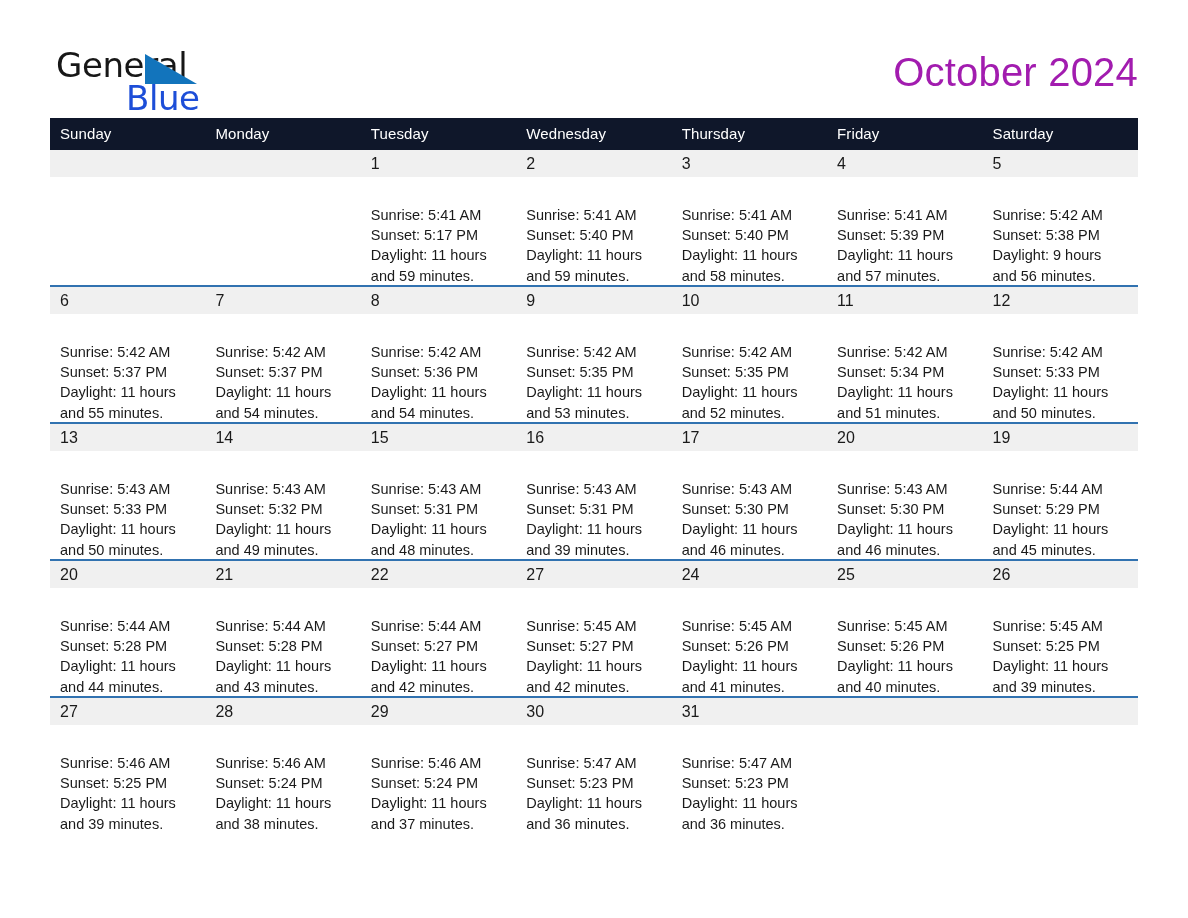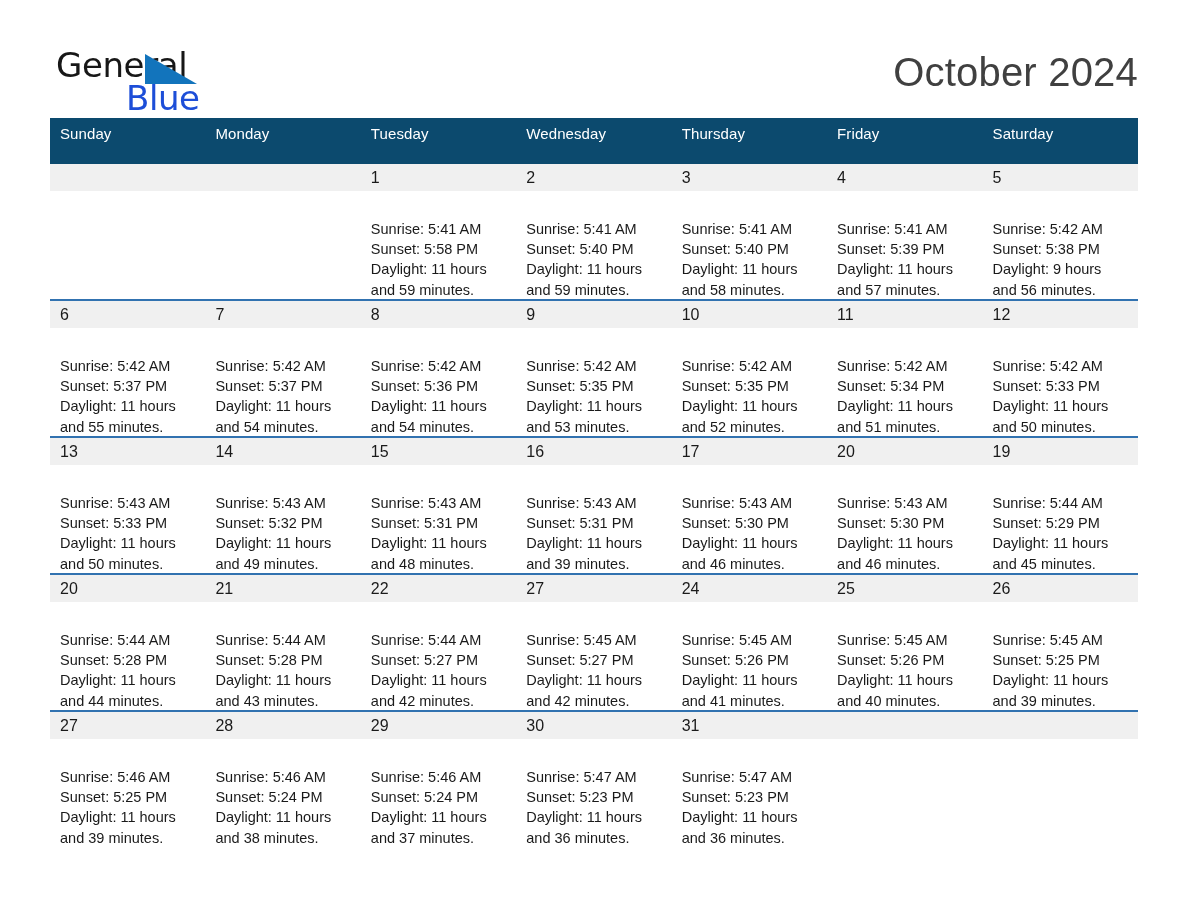--- a/index.html
+++ b/index.html
@@ -70,21 +70,21 @@
     font-weight: 400;
   }
   .title-block {
     text-align: right;
     padding-top: 2px;
   }
   .cal-title {
     font-size: 40px;
     line-height: 48px;
     font-weight: 400;
-    color: #404040;
+    color: #a21caf;
     letter-spacing: 0.2px;
   }
   .cal-subtitle {
     font-size: 24px;
     line-height: 30px;
     font-weight: 400;
     color: #1a1a1a;
     margin-top: 6px;
     letter-spacing: 0.1px;
   }
@@ -92,26 +92,26 @@
   
   .calendar {
     width: 1088px;
     border-collapse: collapse;
     table-layout: fixed;
     margin-top: 6px;
   }
   .calendar col { width: 155.43px; }
 
   thead th {
-    background: #0c4a6e;
+    background: #0f172a;
     color: #ffffff;
     font-size: 15px;
     font-weight: 400;
     text-align: left;
-    padding: 7px 0 22px 10px;
+    padding: 7px 0 8px 10px;
     height: 17px;
     letter-spacing: 0.1px;
   }
 
   tbody tr.week-row > td {
     vertical-align: top;
     padding: 0;
     border-top: 2px solid #3172b0;
     height: 135px;
   }
@@ -192,21 +192,21 @@
           <td>
             <div class="cell empty">
               <div class="daynum-band"></div>
             </div>
           </td>
           <td>
             <div class="cell">
               <div class="daynum-band">1</div>
               <div class="detail">
                 <div>Sunrise: 5:41 AM</div>
-                <div>Sunset: 5:58 PM</div>
+                <div>Sunset: 5:17 PM</div>
                 <div class="daylight">Daylight: 11 hours and 59 minutes.</div>
               </div>
             </div>
           </td>
           <td>
             <div class="cell">
               <div class="daynum-band">2</div>
               <div class="detail">
                 <div>Sunrise: 5:41 AM</div>
                 <div>Sunset: 5:40 PM</div>

